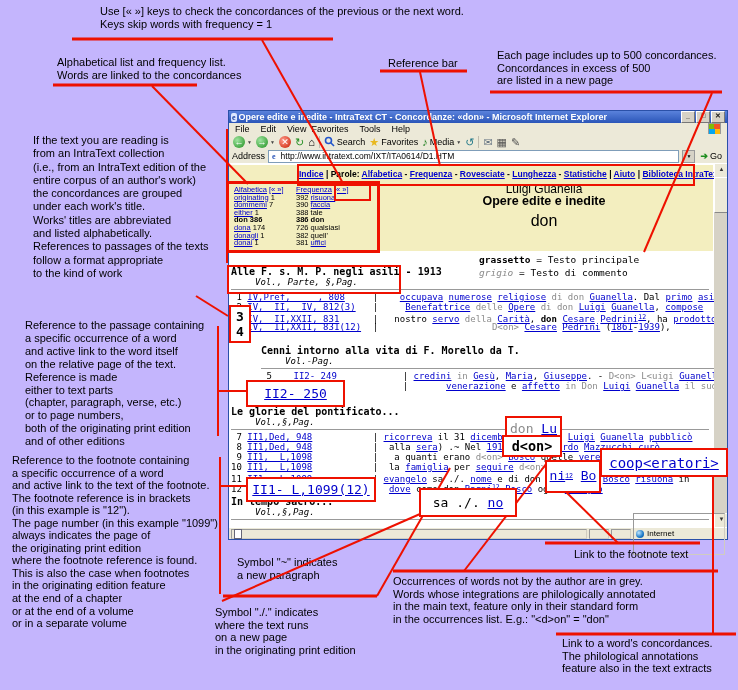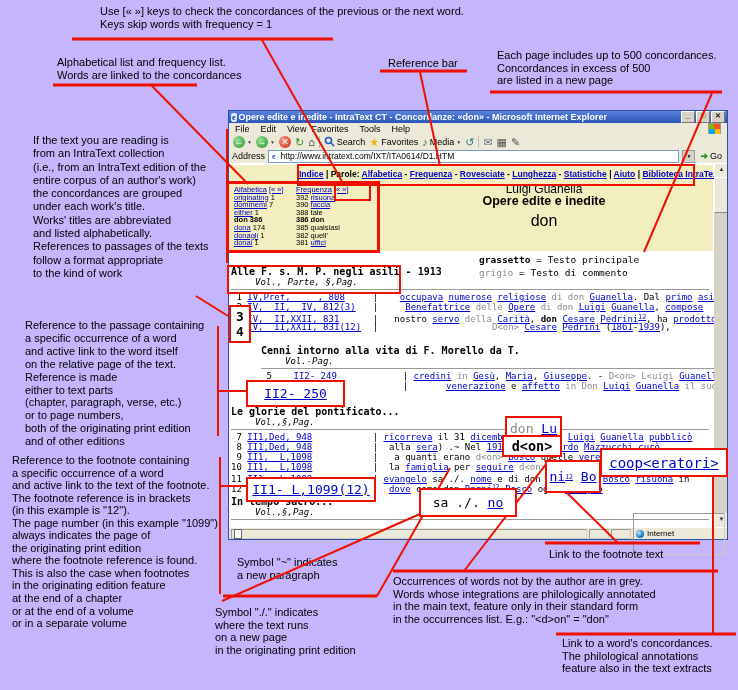--- a/index.html
+++ b/index.html
@@ -10,21 +10,21 @@
   #a2{left:57px;top:56px;}
   #a-nav{left:388px;top:57px;}
   #a3{left:497px;top:49px;}
   #a4{left:33px;top:134px;line-height:13.3px;}
   #a5{left:8px;top:275px;}
   #a6{left:25px;top:319px;line-height:12.9px;}
   #a7{left:12px;top:454px;line-height:12.55px;}
   #a8{left:237px;top:556px;}
   #a9{left:215px;top:606px;line-height:12.55px;}
   #a10{left:393px;top:575px;line-height:12.55px;}
-  #a11{left:549px;top:548px;}
+  #a11{left:574px;top:548px;}
   #a12{left:562px;top:637px;line-height:12.55px;}
 
   #overlay{position:absolute;left:0;top:0;width:738px;height:690px;z-index:5;pointer-events:none;}
   #overlay line{stroke:#ee1100;stroke-width:2;}
   #overlay line.th{stroke-width:3;}
 
   
   #win{position:absolute;left:228px;top:110px;width:498px;height:428px;background:#ece9d8;
        border:1px solid #2a50a8;z-index:1;}
   #titlebar{position:absolute;left:0;top:0;right:0;height:12px;
@@ -89,21 +89,21 @@
   #freq-col{position:absolute;left:66px;top:2px;width:76px;}
   .wl-head{white-space:nowrap;}
   #centerhead{position:absolute;left:150px;top:22px;width:330px;text-align:center;}
   #ch-author{font-size:12px;line-height:9px;}
   #ch-title{font-size:12.5px;font-weight:bold;line-height:14px;}
   #ch-sub{font-size:8px;font-weight:bold;color:#cc2200;line-height:10px;}
   #ch-word{font-size:16px;line-height:18px;margin-top:4px;}
   #legend{position:absolute;left:250px;top:90px;font-family:"DejaVu Sans Mono",monospace;
       font-size:9.5px;line-height:13px;white-space:pre;}
   #legend .term-b{font-weight:bold;}
-  #legend .term-g{color:#8c8c8c;}
+  #legend .term-g{color:#8c8c8c;font-style:italic;}
 
   #conc{position:absolute;left:2px;top:0;width:482px;}
   .section{position:absolute;left:0;width:480px;font-family:"DejaVu Sans Mono",monospace;font-size:9px;}
   .section:nth-child(1){top:103px;}
   .section:nth-child(2){top:182px;margin-left:30px;}
   .section:nth-child(3){top:243px;}
   .section:nth-child(4){top:333px;}
   .sec-title{font-size:10px;font-weight:bold;line-height:11px;white-space:pre;}
   .sec-fmt{font-style:italic;line-height:11px;padding-left:24px;white-space:pre;}
   .sec-hr{border-top:1px solid #999;margin:1px 0 2px 0;width:478px;}
@@ -128,21 +128,21 @@
   .mag{position:absolute;background:#fff;border:2px solid #ee1100;z-index:6;
        font-family:"DejaVu Sans Mono",monospace;display:flex;align-items:center;
        justify-content:center;white-space:pre;}
   #m-num{left:229px;top:305px;width:18px;height:34px;font-size:13px;line-height:15px;
        flex-direction:column;font-weight:bold;}
   #m-ref1{left:246px;top:380px;width:95px;height:23px;font-size:13px;}
   #m-donlu{left:505px;top:416px;width:53px;height:20px;font-size:13px;}
   #m-don{left:502px;top:435px;width:56px;height:18px;font-size:13.5px;font-weight:bold;}
   #m-ra{left:419px;top:441px;width:74px;height:24px;font-size:13px;}
   #m-coop{left:600px;top:448px;width:124px;height:25px;font-size:14px;}
-  #m-ni{left:545px;top:460px;width:52px;height:29px;font-size:13px;}
+  #m-ni{left:545px;top:460px;width:52px;height:29px;font-size:13px;font-family:Liberation Mono, monospace;}
   #m-sa{left:419px;top:488px;width:94px;height:25px;font-size:13px;}
   #m-ref2{left:246px;top:477px;width:126px;height:21px;font-size:13px;}
   .mag .sg-g{color:#8c8c8c;}
 </style>
 </head>
 <body>
 
 <div id="canvas">
 
   <div class="ann" id="a1">Use [« »] keys to check the concordances of the previous or the next word.
@@ -282,21 +282,21 @@
               <div><span class="sg-l">donai</span><span> 1</span></div>
             </div>
         </div>
         <div id="freq-col">
           <div class="wl-head"><span class="sg-l">Frequenza</span> <span class="sg-l">[« »]</span></div>
           <div id="freq-list">
               <div><span>392 </span><span class="sg-l">risuona</span></div>
               <div><span>390 </span><span class="sg-l">faccia</span></div>
               <div><span>388 </span><span class="sg-k">tale</span></div>
               <div><span style="font-weight: bold;">386 </span><span class="sg-b">don</span></div>
-              <div><span>385 </span><span class="sg-k">qualsiasi</span></div>
+              <div><span>726 </span><span class="sg-k">qualsiasi</span></div>
               <div><span>382 </span><span class="sg-k">quell'</span></div>
               <div><span>381 </span><span class="sg-l">uffici</span></div>
             </div>
         </div>
       </div>
 
       <div id="centerhead">
         <div id="ch-author">Luigi Guanella</div>
         <div id="ch-title">Opere edite e inedite</div>
         <div id="ch-word">don</div>

